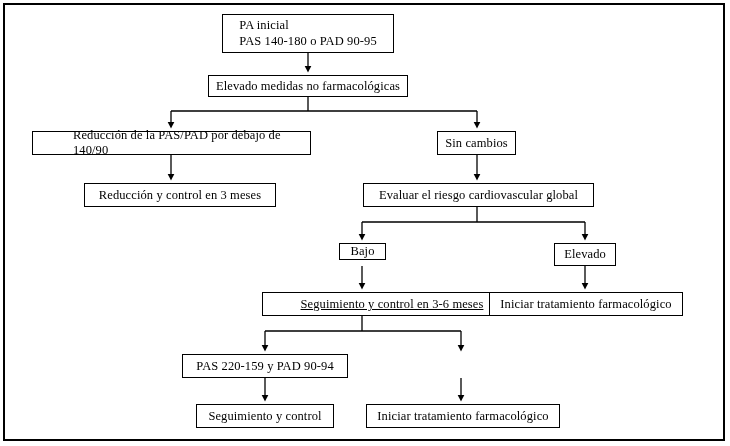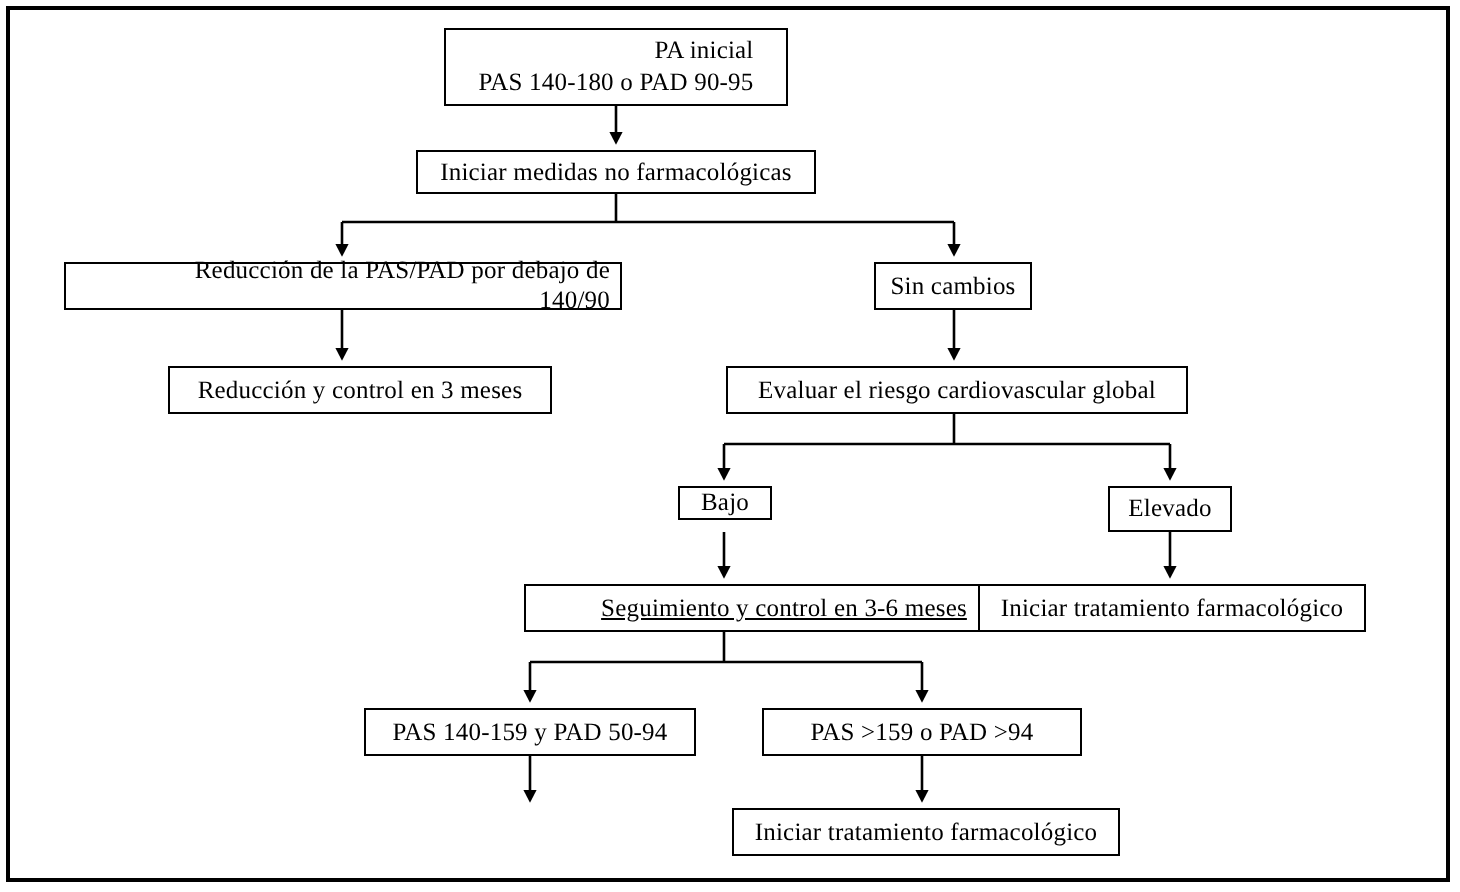--- a/index.html
+++ b/index.html
@@ -34,21 +34,21 @@
     pointer-events: none;
   }
   .node {
     position: absolute;
     box-sizing: border-box;
     border: 1px solid #000000;
     background: #ffffff;
     display: flex;
     align-items: center;
     justify-content: center;
-    text-align: right;
+    text-align: left;
     color: #000000;
     font-size: 12.5px;
     line-height: 1.18;
     letter-spacing: 0.1px;
     padding: 1px 5px;
     white-space: pre-line;
   }
   .node.two-line {
     line-height: 1.25;
     font-size: 12.5px;
@@ -93,38 +93,38 @@
 
       <path d="M265,378 L265,398" marker-end="url(#arrowhead)"></path>
 
       <path d="M461,378 L461,398" marker-end="url(#arrowhead)"></path>
     </g>
   </svg>
 
   <div class="node two-line" style="left:222px;top:14px;width:172px;height:39px;">PA inicial
 PAS 140-180 o PAD 90-95</div>
 
-  <div class="node" style="left:208px;top:75px;width:200px;height:22px;">Iniciar medidas no farmacológicas</div>
+  <div class="node" style="left:208px;top:75px;width:200px;height:22px;">Elevado medidas no farmacológicas</div>
 
   <div class="node" style="left:32px;top:131px;width:279px;height:24px;padding-left:40px;">Reducción de la PAS/PAD por debajo de 140/90</div>
 
   <div class="node" style="left:437px;top:131px;width:79px;height:24px;">Sin cambios</div>
 
   <div class="node" style="left:84px;top:183px;width:192px;height:24px;">Reducción y control en 3 meses</div>
 
   <div class="node" style="left:363px;top:183px;width:231px;height:24px;">Evaluar el riesgo cardiovascular global</div>
 
   <div class="node" style="left:339px;top:243px;width:47px;height:17px;">Bajo</div>
 
   <div class="node" style="left:554px;top:243px;width:62px;height:23px;">Elevado</div>
 
   <div class="node" style="left:262px;top:292px;width:260px;height:24px;text-decoration:underline;">Seguimiento y control en 3-6 meses</div>
 
   <div class="node" style="left:489px;top:292px;width:194px;height:24px;">Iniciar tratamiento farmacológico</div>
 
-  <div class="node" style="left:182px;top:354px;width:166px;height:24px;">PAS 140-159 y PAD 50-94</div>
+  <div class="node" style="left:182px;top:354px;width:166px;height:24px;">PAS 220-159 y PAD 90-94</div>
 
-  <div class="node" style="left:381px;top:354px;width:160px;height:24px;">PAS &gt;159 o PAD &gt;94</div>
 
+  <div class="node" style="left:196px;top:404px;width:138px;height:24px;">Seguimiento y control</div>
 
   <div class="node" style="left:366px;top:404px;width:194px;height:24px;">Iniciar tratamiento farmacológico</div>
 
 </div>
 
 </body></html>

